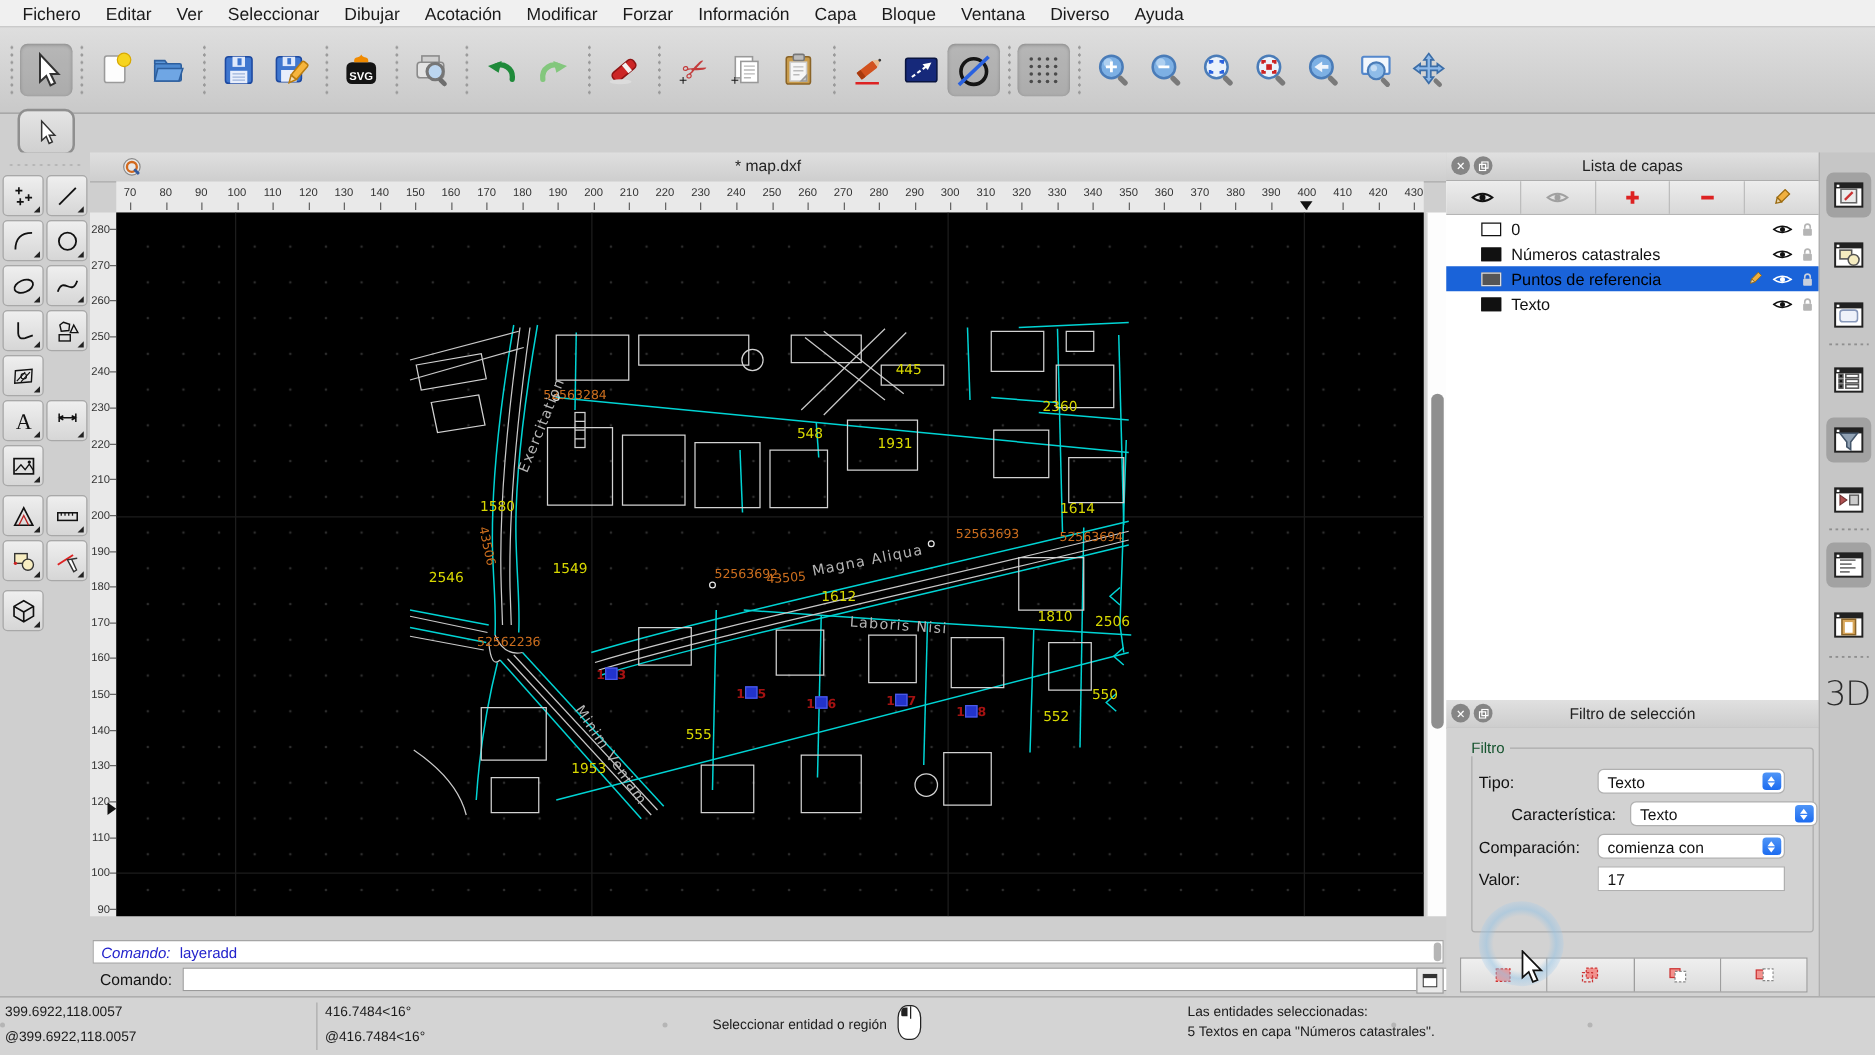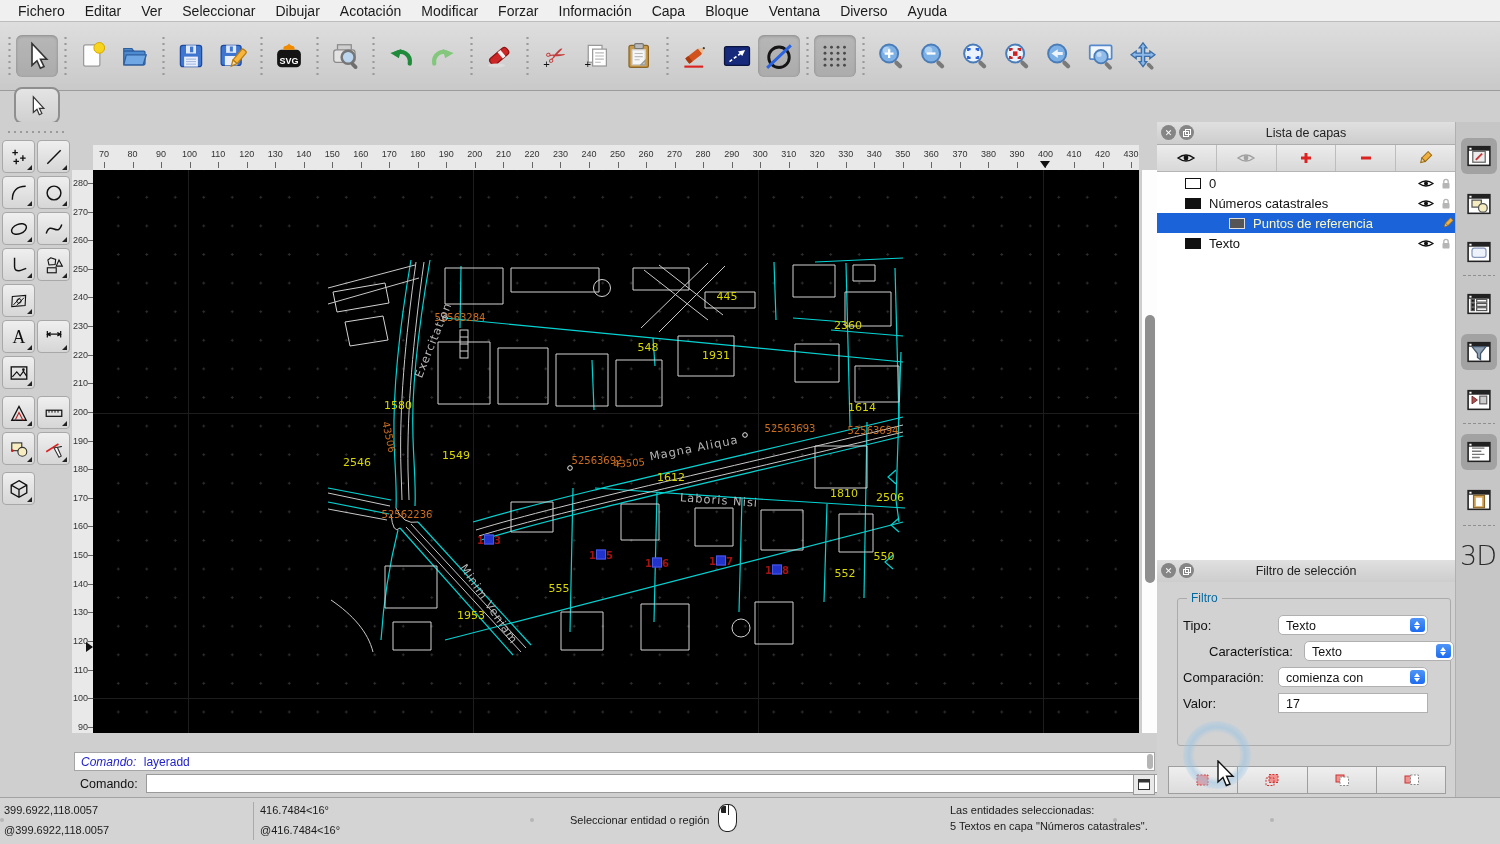--- a/index.html
+++ b/index.html
@@ -71,28 +71,28 @@
   .panel-hdr{position:absolute;height:22px;background:linear-gradient(#e0e0e0,#cdcdcd);border-bottom:1px solid #adadad;}
   .panel-hdr .ptitle{position:absolute;left:0;right:0;top:4px;text-align:center;font-size:12.5px;color:#222;}
   .hbtn{position:absolute;top:3px;width:15px;height:15px;border-radius:50%;background:#858585;color:#fff;
         display:flex;align-items:center;justify-content:center;font-size:9px;}
   #layers-body{left:1157px;top:145px;width:298px;height:415px;background:#fff;}
   #layer-toolbar{position:absolute;left:0;top:0;width:298px;height:26px;background:linear-gradient(#ececec,#d8d8d8);
                  border-bottom:1px solid #b5b5b5;display:flex;}
   .ltb{flex:1;border-right:1px solid #bdbdbd;display:flex;align-items:center;justify-content:center;}
   .ltb:last-child{border-right:none;}
   .lrow{position:absolute;left:0;width:298px;height:20px;display:flex;align-items:center;font-size:13px;color:#111;}
-  .lrow.sel{background:#1a63d9;color:#fef9c3;padding-left:44px;}
+  .lrow.sel{background:#1a63d9;color:#000000;}
   .swatch{width:14px;height:9px;border:1px solid #111;margin-left:28px;margin-right:8px;flex:0 0 auto;}
   .lrow .nm{flex:1;}
   .licon{width:22px;flex:0 0 auto;display:flex;justify-content:center;}
   
   #filter-body{left:1157px;top:582px;width:298px;height:215px;background:#d2d2d2;}
   #fgroup{position:absolute;left:20px;top:16px;width:272px;height:146px;border:1px solid #ababab;border-radius:3px;}
-  #fgroup-lbl{position:absolute;left:30px;top:9px;font-size:12px;color:#0369a1;background:#d2d2d2;padding:0 4px;}
+  #fgroup-lbl{position:absolute;left:16px;top:9px;font-size:12px;color:#14532d;background:#d2d2d2;padding:0 4px;}
   .frow{position:absolute;left:0;width:298px;height:20px;}
   .frow .flbl{position:absolute;left:26px;top:3px;font-size:13px;color:#111;}
   .combo{position:absolute;left:121px;width:150px;height:20px;background:#fff;border:1px solid #b0b0b0;border-radius:5px;
          font-size:12.5px;color:#111;line-height:20px;padding-left:7px;box-sizing:border-box;}
   .stepper{position:absolute;right:2px;top:2px;width:15px;height:14px;background:linear-gradient(#4f95f7,#1d6cf0);border-radius:3px;}
   .stepper:before,.stepper:after{content:"";position:absolute;left:4px;border-left:3.5px solid transparent;border-right:3.5px solid transparent;}
   .stepper:before{top:2.5px;border-bottom:4px solid #fff;}
   .stepper:after{bottom:2.5px;border-top:4px solid #fff;}
   .finput{position:absolute;left:121px;width:150px;height:20px;background:#fff;border:1px solid #b0b0b0;
           font-size:12.5px;color:#111;line-height:20px;padding-left:7px;box-sizing:border-box;}
@@ -552,20 +552,28 @@
       <div class="pbtn" style="left: 2px; top: 350px;">
         <span>
           <svg width="20" height="20" viewBox="0 0 18 18">
             <path d="M9,1.5 L16,5.5 L16,12.5 L9,16.5 L2,12.5 L2,5.5 Z M2,5.5 L9,9.5 L16,5.5 M9,9.5 V16.5" fill="none" stroke="#111" stroke-width="1.2"></path>
           </svg>
         </span>
         <span class="corner"></span>
       </div>
     </div>
 
+  <div id="doc-title" class="abs">
+    <svg class="abs" style="left:26px;top:4px;" width="15" height="15" viewBox="0 0 16 16">
+      <circle cx="8" cy="8" r="7" fill="#e8e8e8" stroke="#888"></circle>
+      <circle cx="8" cy="8" r="4.2" fill="none" stroke="#d2691e" stroke-width="2"></circle>
+      <path d="M10,10 L14,14" stroke="#335a9e" stroke-width="2.4"></path>
+    </svg>
+    <div class="ttl">* map.dxf</div>
+  </div>
 
   <div id="hruler" class="abs">
       <div class="rlab" style="left: 2px; top: 4px; width: 18px; text-align: center;">70</div>
       <div class="rtick" style="left: 11px; top: 17px; width: 1px; height: 6px;"></div>
       <div class="rlab" style="left: 30.53px; top: 4px; width: 18px; text-align: center;">80</div>
       <div class="rtick" style="left: 39.53px; top: 17px; width: 1px; height: 6px;"></div>
       <div class="rlab" style="left: 59.06px; top: 4px; width: 18px; text-align: center;">90</div>
       <div class="rtick" style="left: 68.06px; top: 17px; width: 1px; height: 6px;"></div>
       <div class="rlab" style="left: 87.59px; top: 4px; width: 18px; text-align: center;">100</div>
       <div class="rtick" style="left: 96.59px; top: 17px; width: 1px; height: 6px;"></div>

